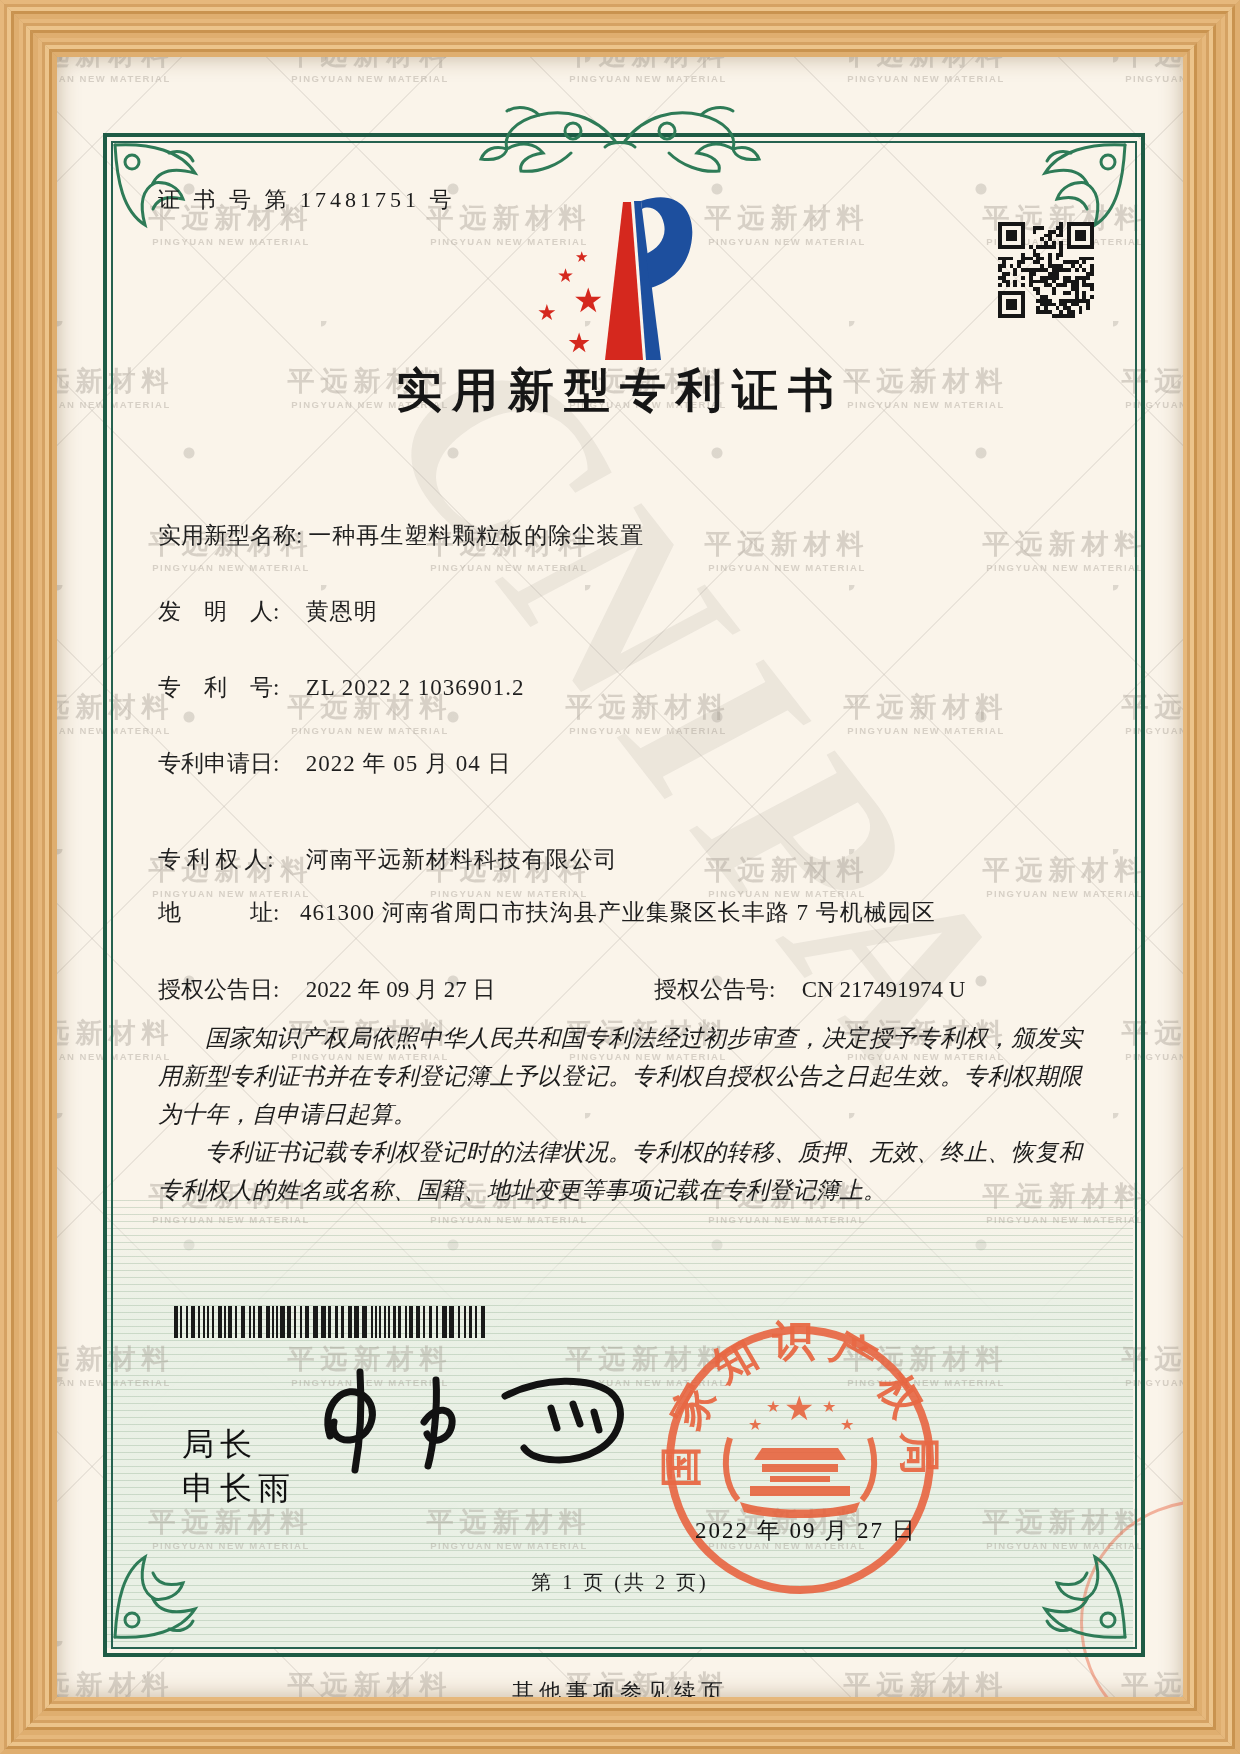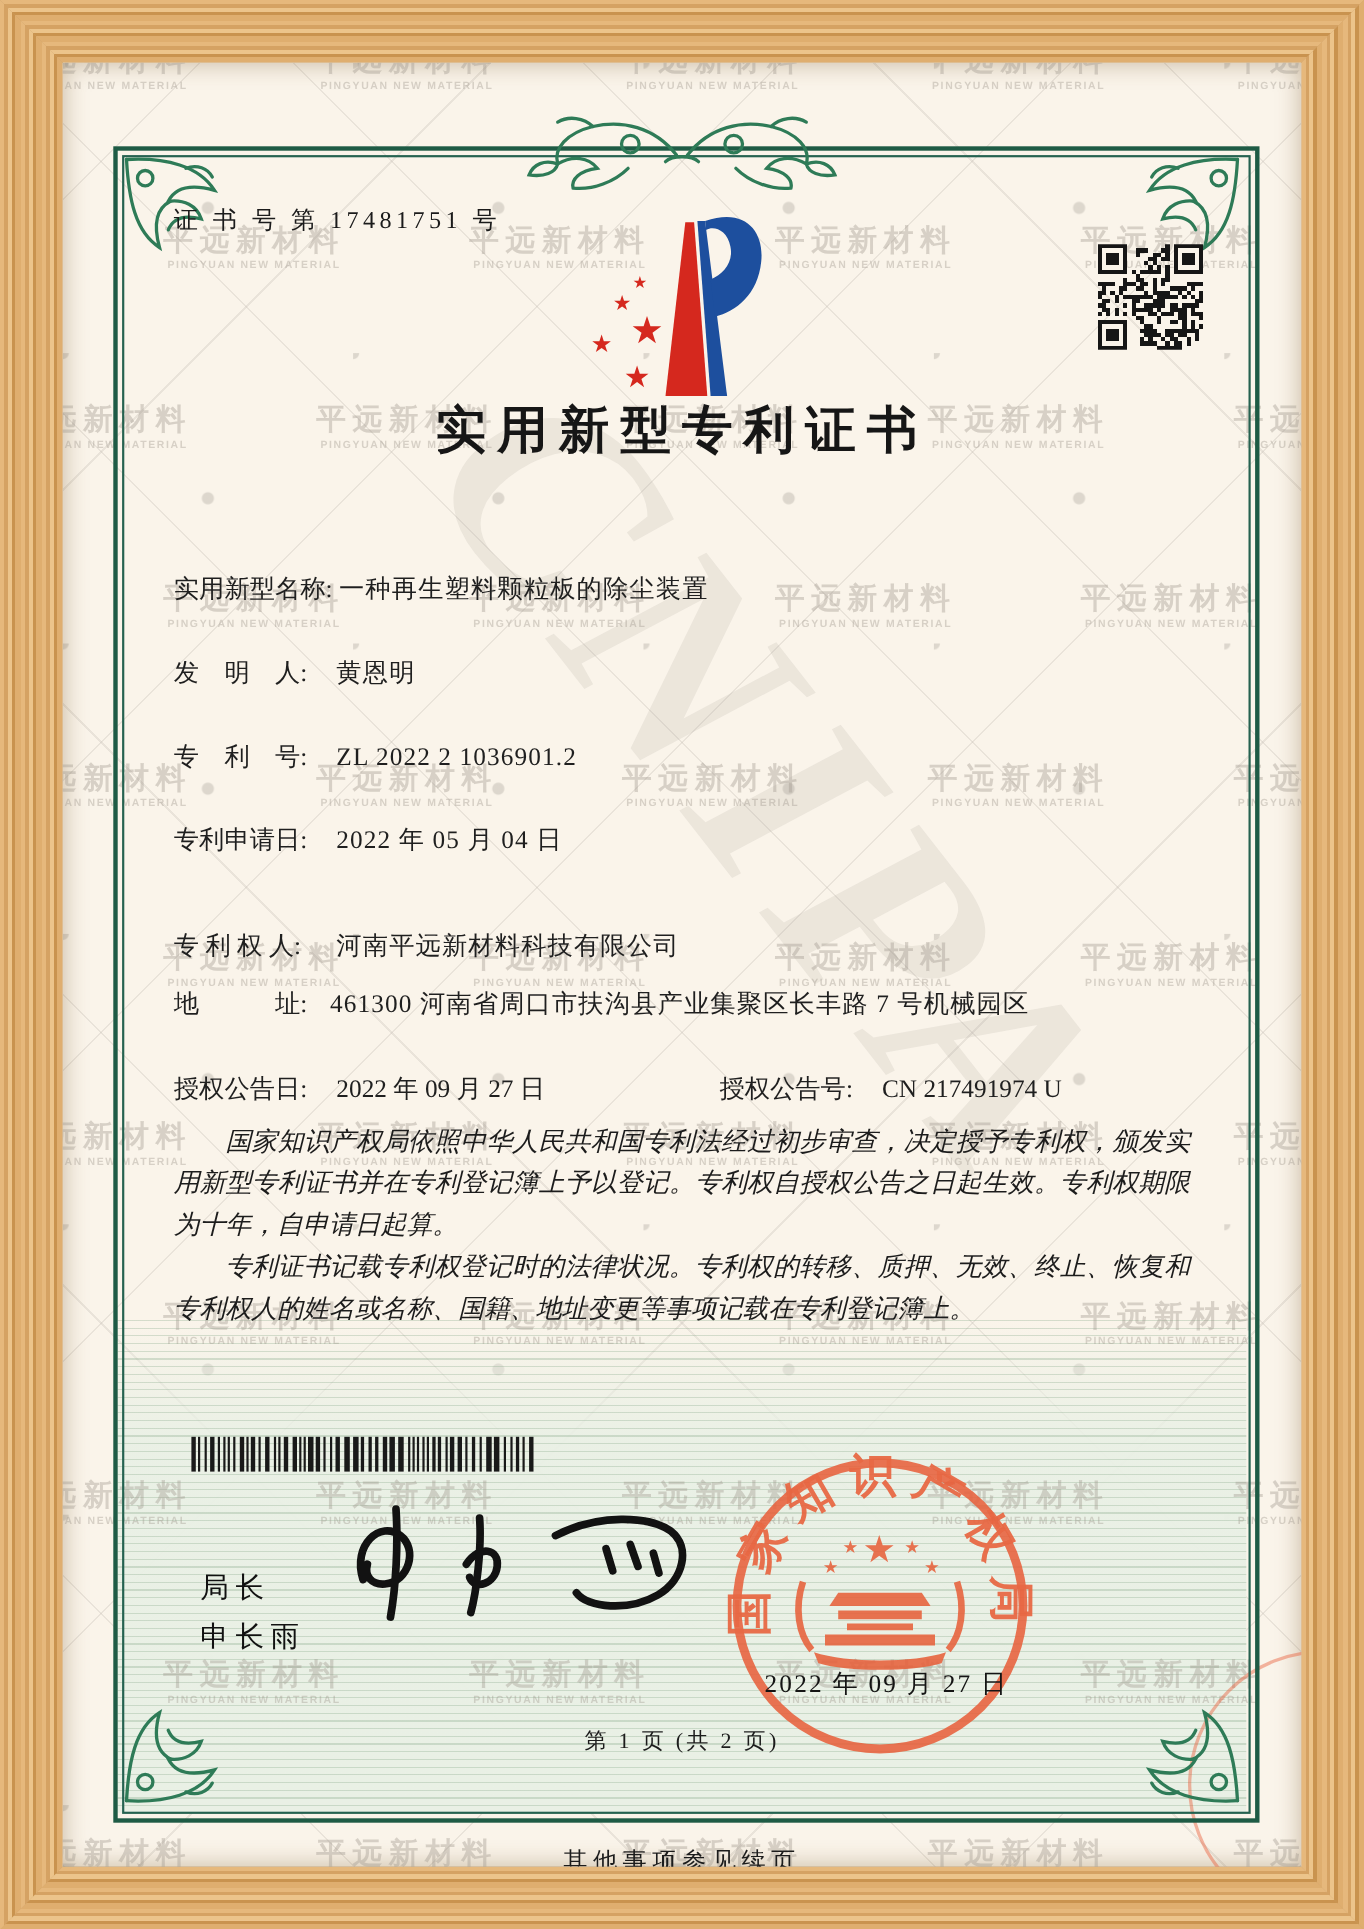--- a/index.html
+++ b/index.html
@@ -64,21 +64,21 @@
   .frow .lbl{display:inline-block;min-width:142px;}
   .frow .val{letter-spacing:1px;}
   .frow.wrap{white-space:normal;width:935px;line-height:40px;}
   .frow.wrap .val{display:inline-block;vertical-align:top;max-width:780px;letter-spacing:1px;}
   .grantrow{position:absolute;left:101px;top:917px;width:935px;font-size:23px;color:#1f1f1f;white-space:nowrap;}
   .grantrow .right{position:absolute;left:496px;top:0;}
   .paras{position:absolute;left:101px;top:962px;width:924px;font-size:23.5px;line-height:38px;
     text-align:justify;color:#1c1c1c;}
   .paras p{margin:0;text-indent:2em;font-style:italic;}
   .barcode{position:absolute;left:115px;top:1249px;}
-  .signer{position:absolute;left:125px;top:1365px;font-size:26px;color:#111;letter-spacing:6px;line-height:44px;}
+  .signer{position:absolute;left:125px;top:1365px;font-size:32px;color:#111;letter-spacing:6px;line-height:44px;}
   .sig{position:absolute;left:243px;top:1305px;}
   .seal{position:absolute;left:593px;top:1253px;mix-blend-mode:multiply;opacity:.95;}
   .sealdate{position:absolute;left:638px;top:1458px;font-size:23px;color:#141414;letter-spacing:2px;z-index:8;}
   .pagefoot{position:absolute;left:46px;top:1512px;width:1034px;text-align:center;font-size:20px;
     letter-spacing:3px;color:#1c1c1c;}
   .contnote{position:absolute;left:0;top:1620px;width:100%;text-align:center;font-size:22px;
     letter-spacing:5px;color:#1c1c1c;}
 </style>
 </head>
 <body>

